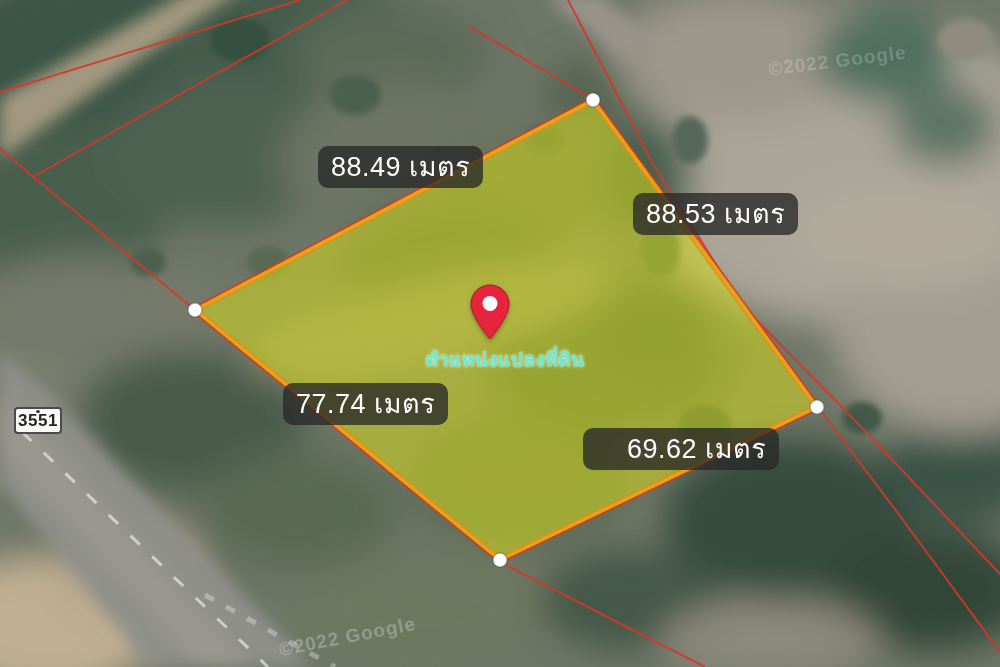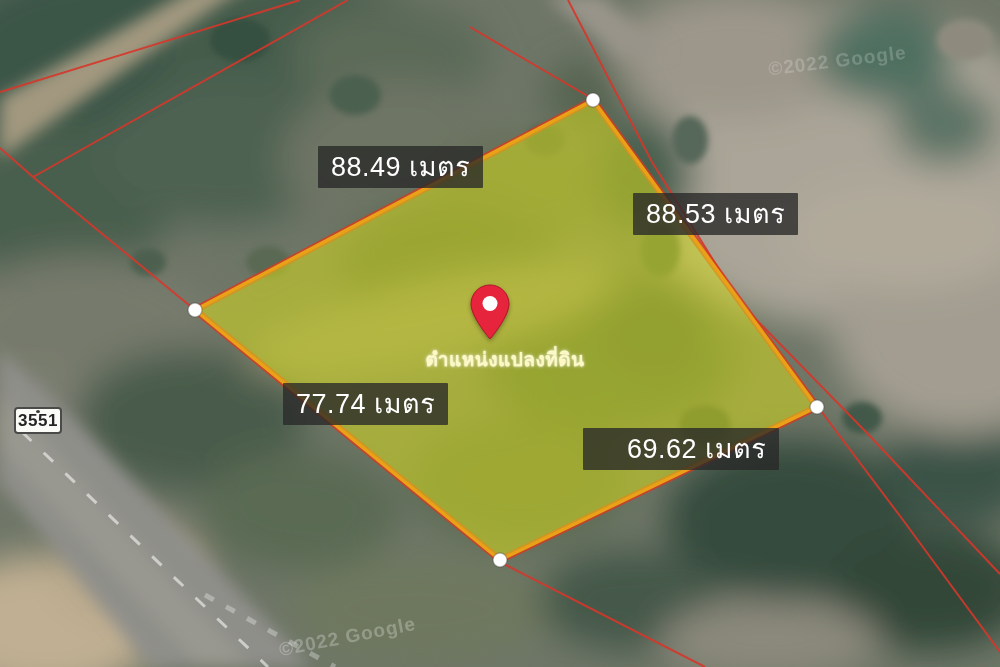--- a/index.html
+++ b/index.html
@@ -12,34 +12,34 @@
   
   .mlabel{
     position:absolute;
     background:rgba(40,40,40,0.78);
     color:#fff;
     font-size:27px;
     line-height:42px;
     padding:0 13px;
     white-space:nowrap;
     letter-spacing:.5px;
-    border-radius:1px;
+    border-radius:10px;
   }
   .m-top{left:318px;top:146px;}
   .m-right{left:633px;top:193px;}
   .m-left{left:283px;top:383px;}
   .m-bottom{left:583px;top:428px;padding-left:44px;}
   
   .pin-wrap{position:absolute;left:470px;top:284px;width:40px;height:58px;}
   .pin-wrap svg{display:block;filter:drop-shadow(0 2px 2px rgba(0,0,0,0.35));}
   .pin-caption{
     position:absolute;left:415px;top:344px;width:180px;
     text-align:center;
     font-size:19px;font-weight:bold;
-    color:#fef9c3;
+    color:#5eead4;
     text-shadow:0 0 2px rgba(255,255,255,0.85),0 0 4px rgba(255,255,255,0.6);
     letter-spacing:.5px;
   }
   
   .route-shield{
     position:absolute;left:14px;top:407px;width:48px;height:27px;
     background:#fbfbf8;border:2px solid #4a4a48;border-radius:4px;
     box-sizing:border-box;
     display:flex;align-items:center;justify-content:center;
     font-size:17px;font-weight:bold;color:#252525;letter-spacing:.5px;

